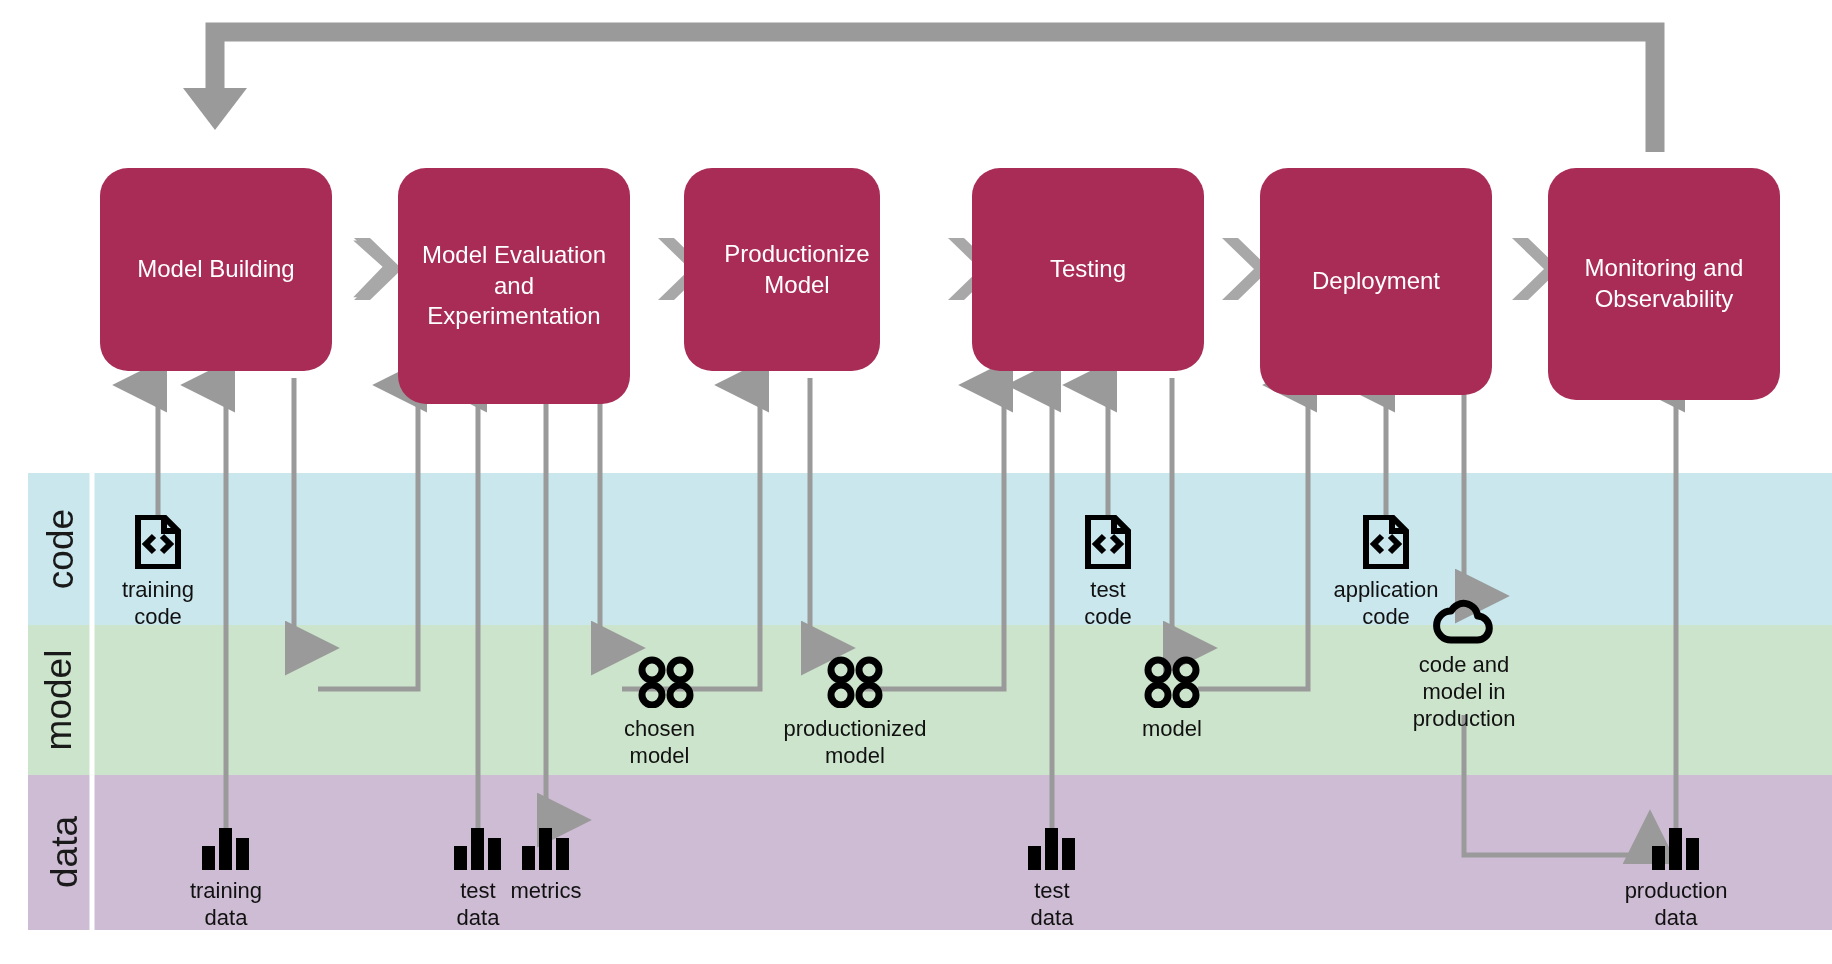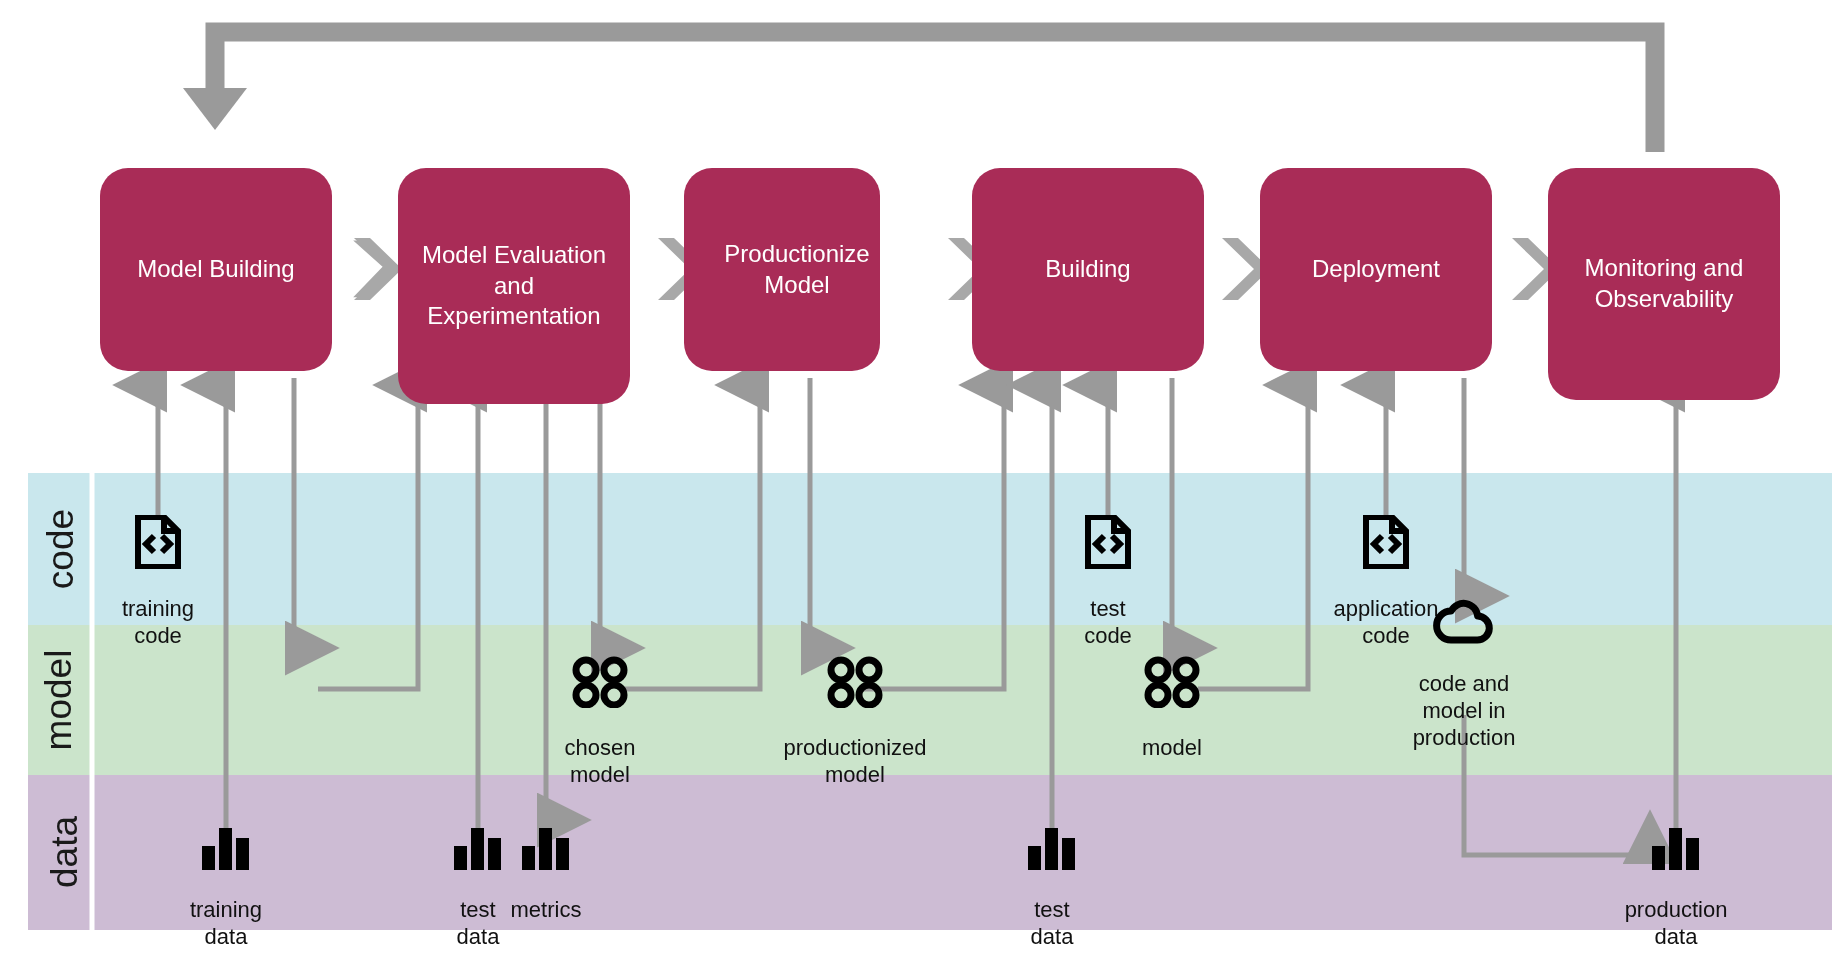--- a/index.html
+++ b/index.html
@@ -12,21 +12,21 @@
     display:flex;align-items:center;justify-content:center;
   }
   .stage-box{
     position:absolute;background:#A92C57;border-radius:28px;
     display:flex;align-items:center;justify-content:center;
     color:#ffffff;font-size:24px;line-height:1.28;text-align:center;
     padding:0 10px;box-sizing:border-box;
   }
   .artifact{
     position:absolute;display:flex;flex-direction:column;
-    align-items:center;width:190px;gap:19px;
+    align-items:center;width:190px;
   }
   .artifact .glyph{display:block;}
   .artifact .cap{
     margin-top:4px;font-size:22px;line-height:1.22;color:#111;
     text-align:center;white-space:pre-line;
   }
 </style>
 </head>
 <body>
 
@@ -119,24 +119,24 @@
 and
 Experimentation</span>
   </div>
 
   <div class="stage-box" style="left:684px;top:168px;width:196px;height:203px;padding-left:40px;">
     <span style="white-space:pre-line;">Productionize
 Model</span>
   </div>
 
   <div class="stage-box" style="left:972px;top:168px;width:232px;height:203px;">
-    <span style="white-space:pre-line;">Building</span>
-  </div>
-
-  <div class="stage-box" style="left:1260px;top:168px;width:232px;height:203px;">
+    <span style="white-space:pre-line;">Testing</span>
+  </div>
+
+  <div class="stage-box" style="left:1260px;top:168px;width:232px;height:227px;">
     <span style="white-space:pre-line;">Deployment</span>
   </div>
 
   <div class="stage-box" style="left:1548px;top:168px;width:232px;height:232px;">
     <span style="white-space:pre-line;">Monitoring and
 Observability</span>
   </div>
 
   <div class="band-label" style="left:-15px;top:528px;width:152px;height:42px;transform:rotate(-90deg);">
     <span>code</span>
@@ -190,21 +190,21 @@
     <span class="glyph">
       <svg width="56" height="46" viewBox="0 0 56 46">
           <rect x="4" y="22" width="13" height="24" fill="#000"></rect>
           <rect x="21" y="4" width="13" height="42" fill="#000"></rect>
           <rect x="38" y="14" width="13" height="32" fill="#000"></rect>
         </svg>
     </span>
     <span class="cap">metrics</span>
   </div>
 
-  <div class="artifact" style="left:505px;top:656px;">
+  <div class="artifact" style="left:505px;top:656px;align-items:flex-end;">
     <span class="glyph">
       <svg width="58" height="52" viewBox="0 0 58 52">
           <circle cx="15" cy="14" r="10" fill="none" stroke="#000" stroke-width="7"></circle>
           <circle cx="43" cy="14" r="10" fill="none" stroke="#000" stroke-width="7"></circle>
           <circle cx="15" cy="39" r="10" fill="none" stroke="#000" stroke-width="7"></circle>
           <circle cx="43" cy="39" r="10" fill="none" stroke="#000" stroke-width="7"></circle>
         </svg>
     </span>
     <span class="cap">chosen
 model</span>

